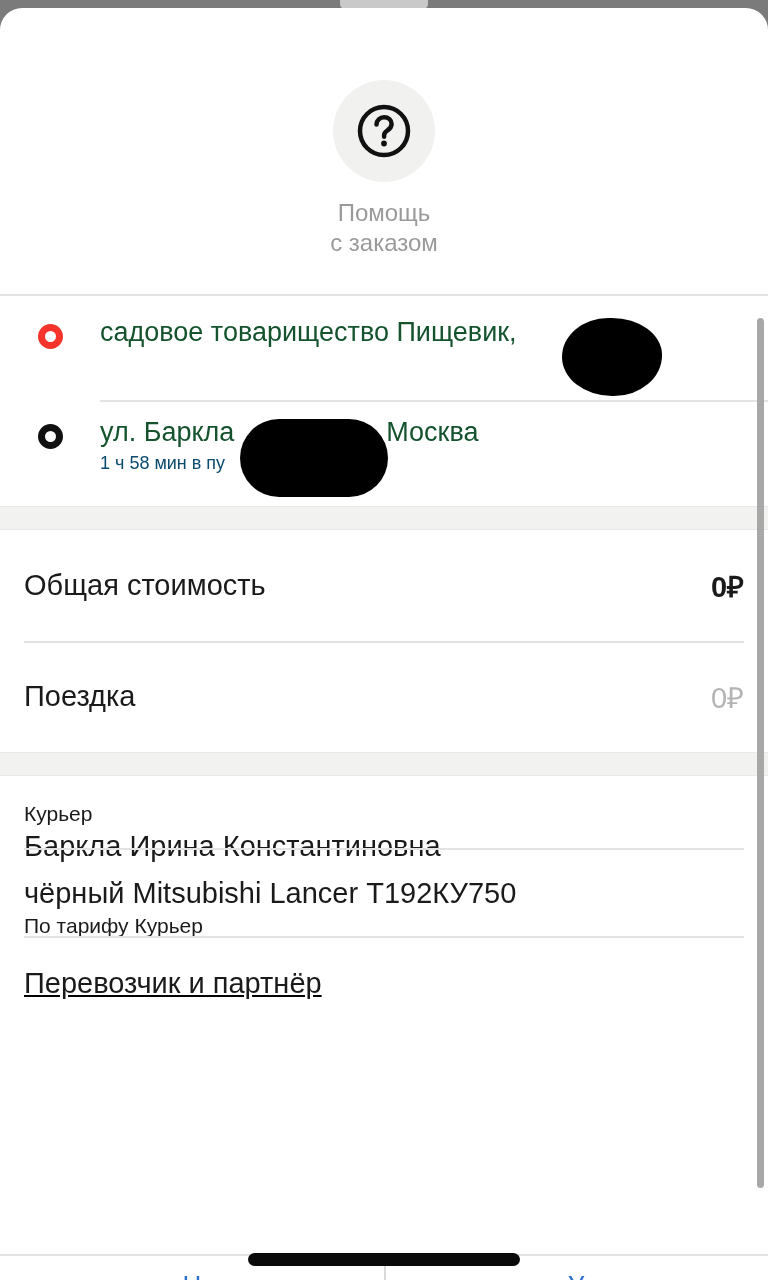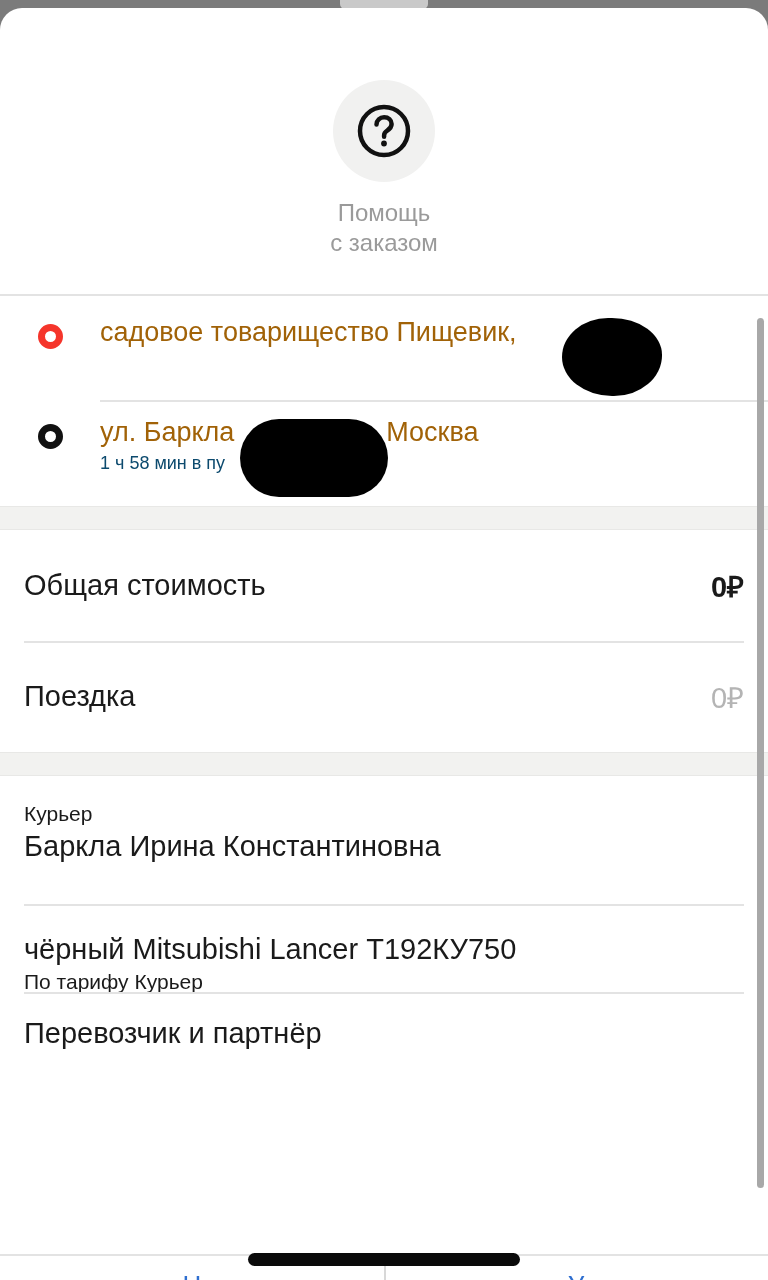--- a/index.html
+++ b/index.html
@@ -102,21 +102,21 @@
   .ring.dest  { border-color: #111111; }
 
   .route-text {
     flex: 1;
     padding-top: 18px;
     padding-right: 24px;
   }
   .addr-line {
     font-size: 27px;
     line-height: 36px;
-    color: #a16207;
+    color: #14532d;
     white-space: nowrap;
   }
   .addr-sub {
     font-size: 18px;
     line-height: 26px;
     color: #0c4a6e;
     margin-top: 0;
   }
   .route-divider {
     position: absolute;
@@ -214,25 +214,27 @@
   .small-label {
     font-size: 21px;
     line-height: 27px;
     color: #1a1a1a;
   }
   .big-label {
     font-size: 29px;
     line-height: 38px;
     color: #1a1a1a;
   }
-  .courier-row { height: 128px; padding-top: 24px; }
+  .courier-row { height: 72px; padding-top: 24px; }
   .car-row { height: 88px; padding-top: 26px; }
   .partner-row {
     height: 96px;
     display: flex;
+    align-items: center;
+    text-decoration: underline;
   }
 
   
   .bottom-strip {
     position: absolute;
     left: 0; bottom: 0;
     width: 768px;
     height: 26px;
     background: #ffffff;
     border-top: 2px solid #e3e3e3;

